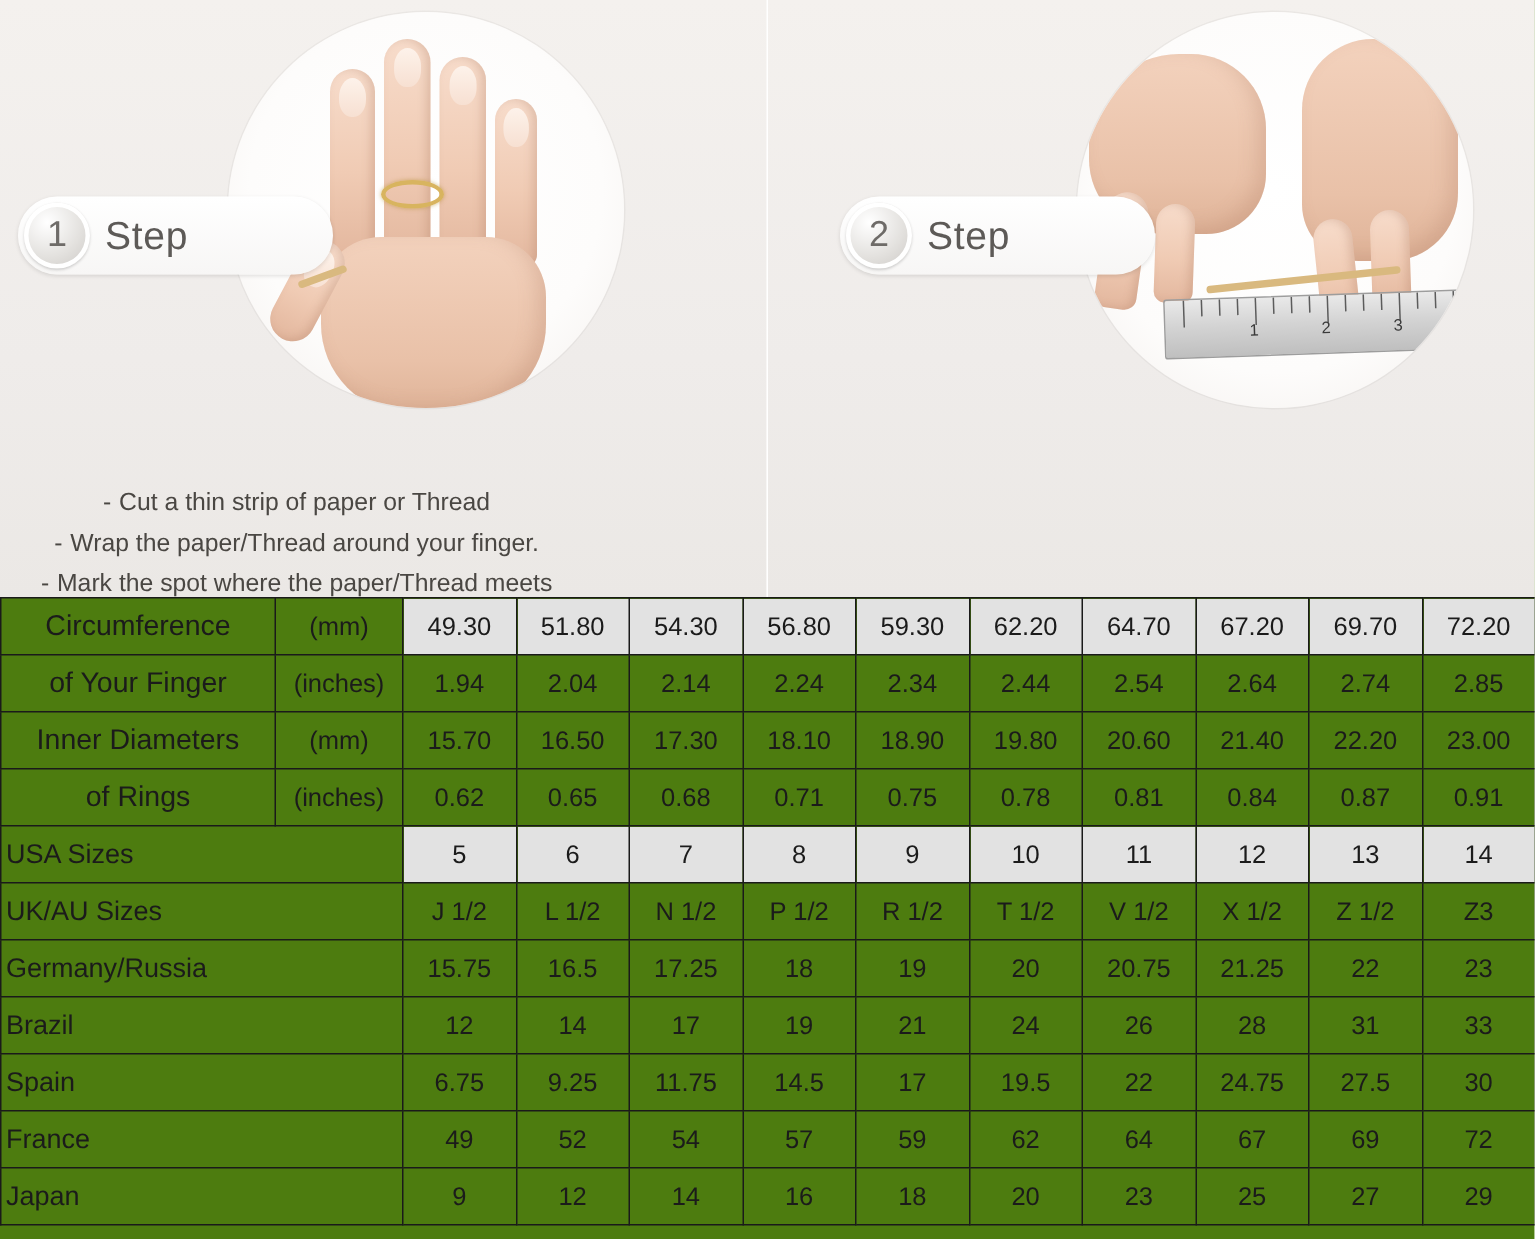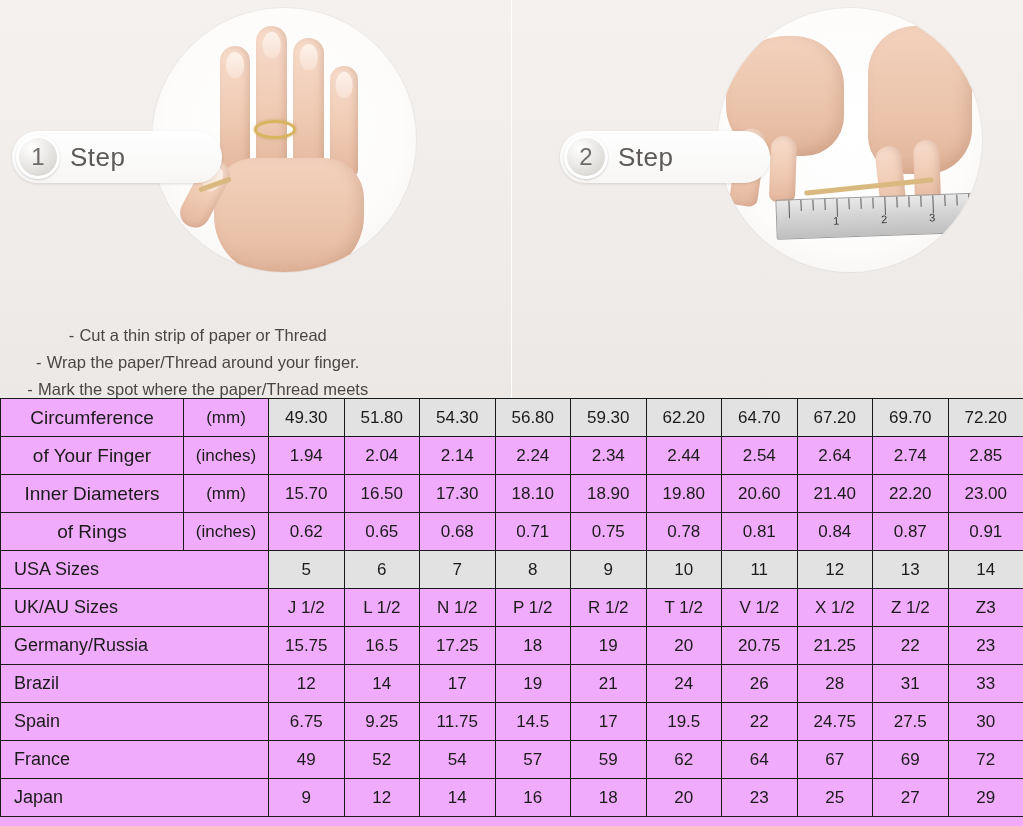--- a/index.html
+++ b/index.html
@@ -167,21 +167,21 @@
   .bullets.left  { left: 22px;  top: 322px; text-align: center; }
   .bullets.right { left: 512px; top: 322px; }
   .bullets div { white-space: nowrap; }
   .dash { display: inline-block; width: 16px; }
 
   
   .table-wrap {
     position: relative;
     width: 1023px;
     height: 428px;
-    background: #f0abfc;
+    background: #4d7c0f;
   }
   table {
     border-collapse: collapse;
     width: 1023px;
     table-layout: fixed;
   }
   td {
     border: 1px solid #1a1a1a;
     font-size: 17px;
     text-align: center;
@@ -192,21 +192,21 @@
     overflow: hidden;
   }
   td.rowlabel {
     text-align: center;
     font-size: 19px;
     padding: 0 6px;
   }
   td.rowlabel-left {
     text-align: left;
     font-size: 18px;
-    padding-left: 13px;
+    padding-left: 3px;
   }
   td.unit {
     font-size: 17px;
     text-align: center;
     margin-top: 28px;
   }
   td.shaded {
     background: #e2e2e2;
   }
   col.c-label { width: 183px; }

